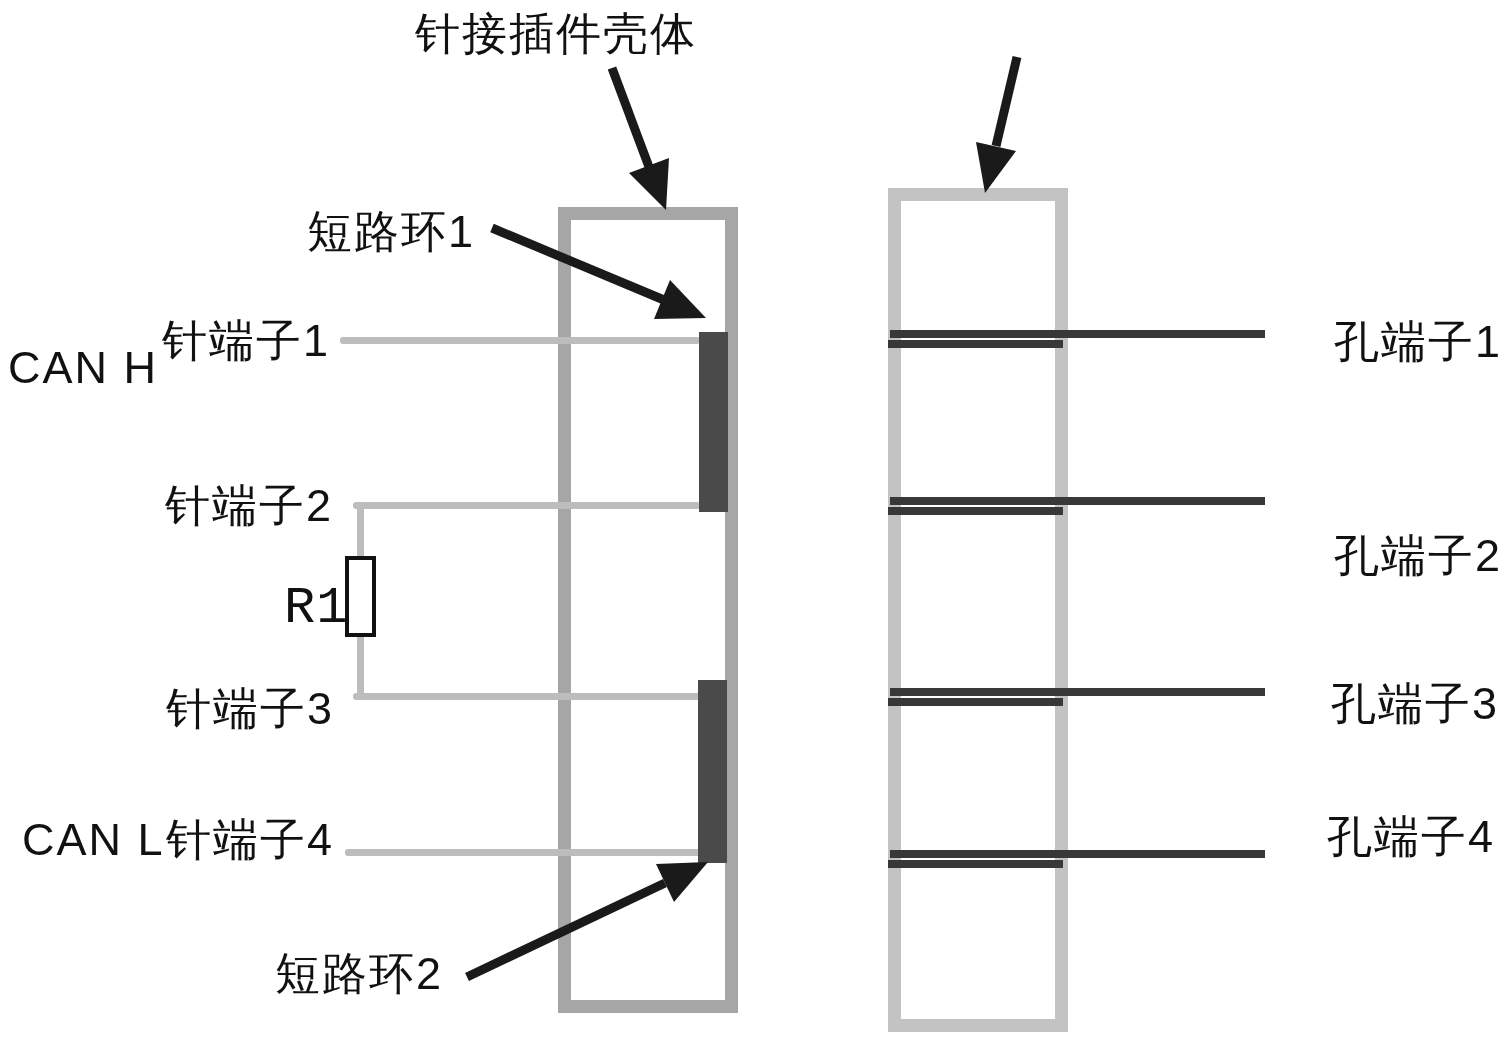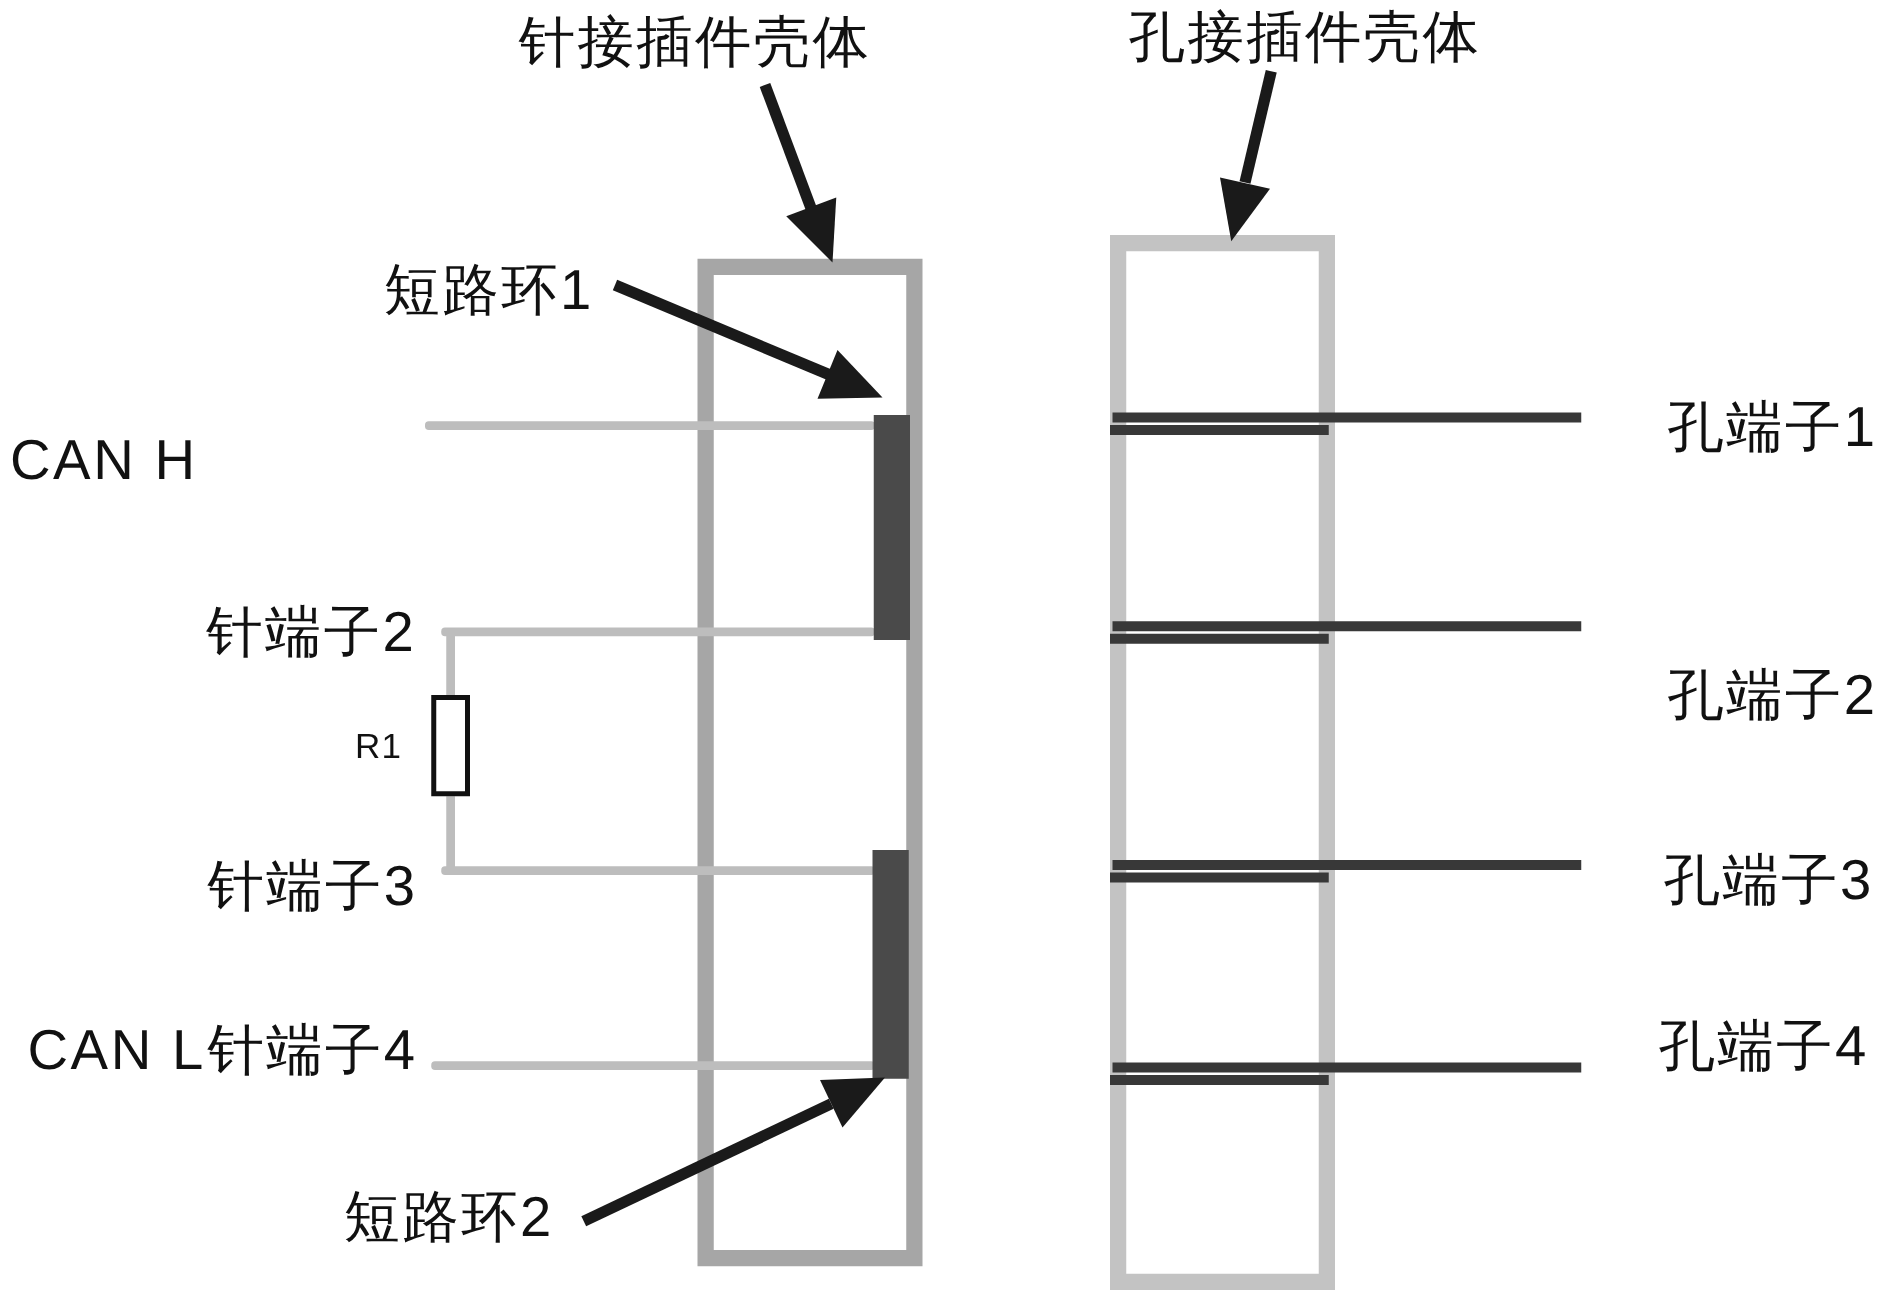--- a/index.html
+++ b/index.html
@@ -14,21 +14,21 @@
   }
   .lbl{
     position:absolute;
     font-size:45px;
     line-height:1.05;
     letter-spacing:2px;
     white-space:nowrap;
     color:#111111;
     z-index:5;
   }
-  .lbl.small{font-size:28px;letter-spacing:1px;}
+  .lbl.small{font-size:52px;letter-spacing:1px;font-family:Liberation Mono, monospace;}
   .housing{
     position:absolute;
     box-sizing:border-box;
     background:transparent;
     z-index:1;
   }
   .pin-housing{border:13px solid #a6a6a6;}
   .socket-housing{border:13px solid #c3c3c3;}
   .pinline{
     position:absolute;
@@ -68,28 +68,28 @@
     z-index:6;
     pointer-events:none;
   }
 </style>
 </head>
 <body>
 
 <div class="canvas">
 
   <div class="lbl" style="left:415px;top:10px;">针接插件壳体</div>
-  <div class="lbl" style="left:903px;top:6px;">孔接插件壳体</div>
 
   <div class="lbl" style="left:307px;top:208px;">短路环1</div>
   <div class="lbl" style="left:275px;top:950px;">短路环2</div>
 
   <div class="lbl" style="left:8px;top:304px;margin-top:40px;">CAN H</div>
   <div class="lbl" style="left:10px;top:816px;margin-left:12px;">CAN L</div>
 
+  <div class="lbl" style="left:162px;top:317px;">针端子1</div>
   <div class="lbl" style="left:165px;top:482px;">针端子2</div>
   <div class="lbl" style="left:166px;top:685px;">针端子3</div>
   <div class="lbl" style="left:166px;top:816px;">针端子4</div>
 
   <div class="lbl" style="left:1334px;top:318px;">孔端子1</div>
   <div class="lbl" style="left:1334px;top:485px;margin-top:47px;">孔端子2</div>
   <div class="lbl" style="left:1331px;top:680px;">孔端子3</div>
   <div class="lbl" style="left:1327px;top:813px;">孔端子4</div>
 
   <div class="lbl small" style="left:284px;top:582px;">R1</div>

